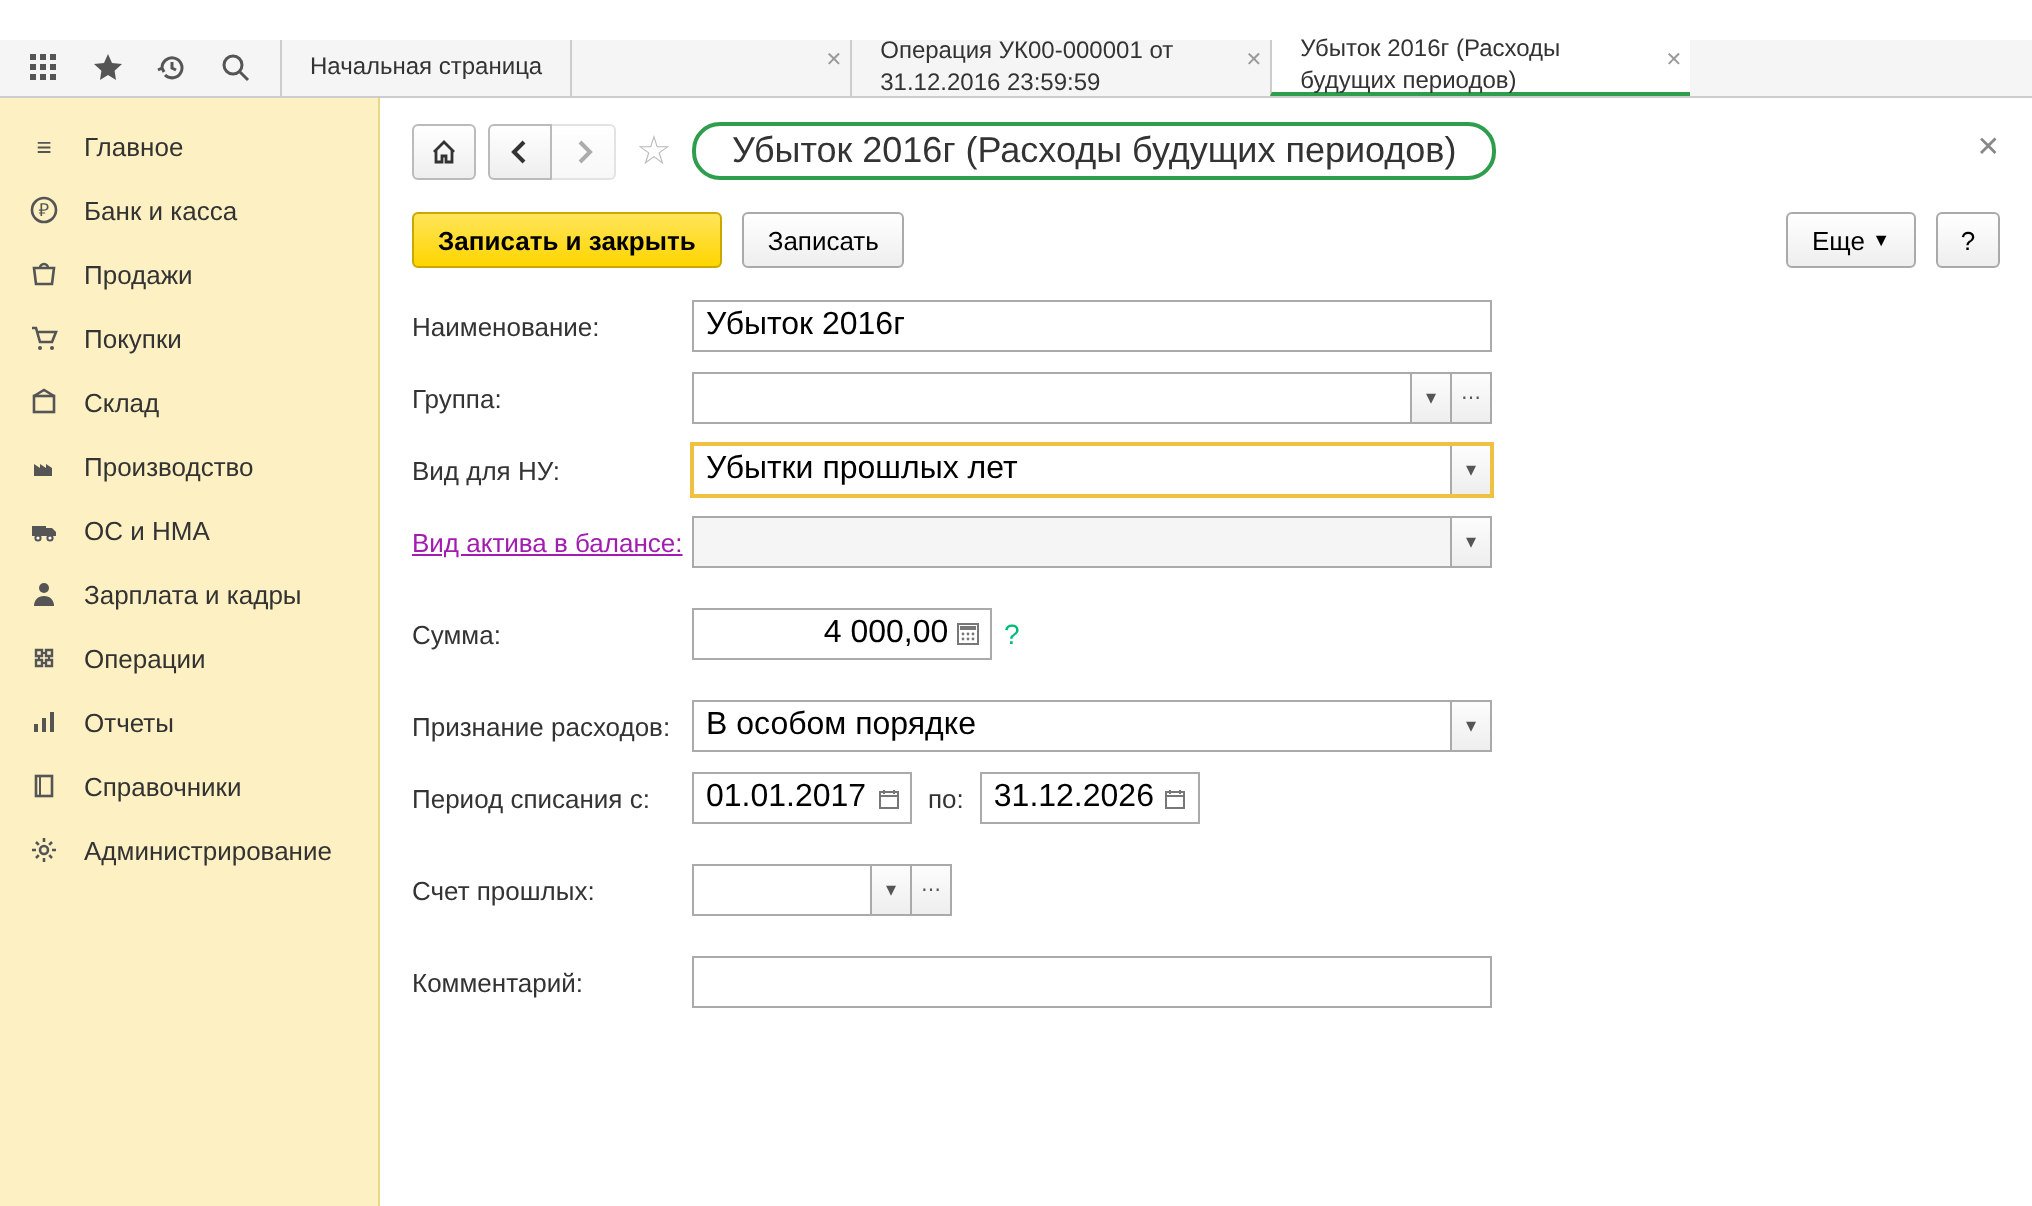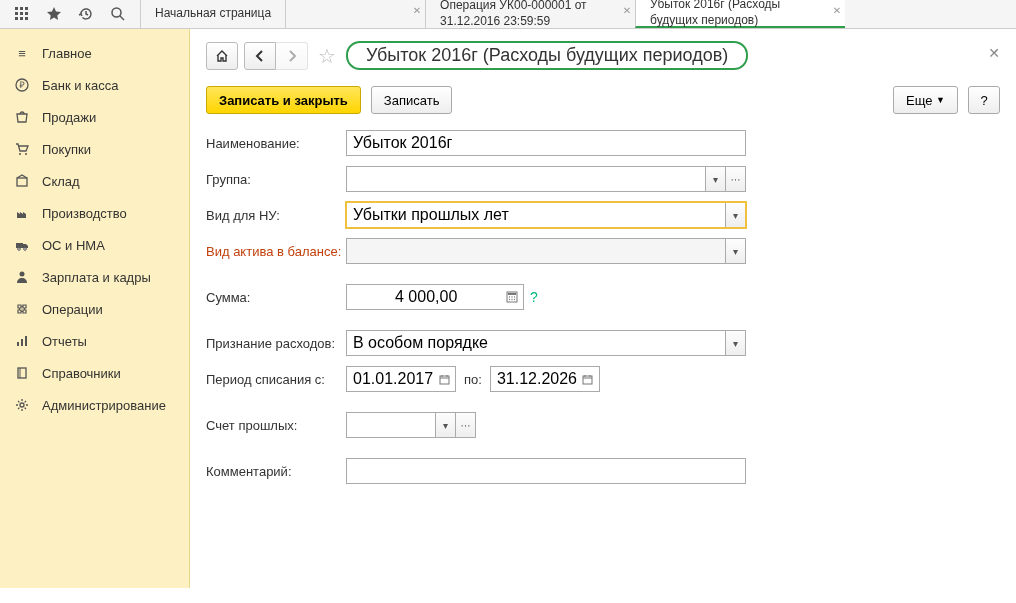--- a/index.html
+++ b/index.html
@@ -1,19 +1,19 @@
 <!DOCTYPE html>
 <html><head>
   <meta charset="utf-8">
   <style>
     * { box-sizing: border-box; margin: 0; padding: 0; }
     body { font-family: Arial, sans-serif; font-size: 13px; color: #333; background: #fff; width: 1016px; height: 603px; overflow: hidden; }
     
     
-    .top-toolbar { height: 29px; border-bottom: 1px solid #ccc; display: flex; align-items: stretch; background: #f5f5f5; }
+    .top-toolbar { height: 29px; border-bottom: 1px solid #ccc; display: flex; align-items: stretch; background: #f5f5f5; margin-top: 20px; }
     .tool-buttons { display: flex; align-items: center; padding: 0 8px; gap: 4px; }
     .tool-btn { width: 28px; height: 28px; display: flex; align-items: center; justify-content: center; cursor: pointer; color: #555; }
     .tabs { display: flex; flex: 1; }
     .tab { padding: 6px 14px; border-left: 1px solid #ccc; display: flex; align-items: center; min-width: 140px; max-width: 210px; position: relative; cursor: pointer; font-size: 12px; line-height: 1.3; }
     .tab.active { background: #fff; border-bottom: 2px solid #2e9e4c; }
     .tab-close { position: absolute; right: 4px; top: 4px; font-size: 10px; color: #999; cursor: pointer; }
     
     
     .layout { display: flex; height: calc(603px - 44px); }
     
@@ -41,24 +41,24 @@
     .cmd-bar { display: flex; align-items: center; gap: 10px; margin-bottom: 16px; }
     .btn { height: 28px; padding: 0 12px; border: 1px solid #aaa; background: linear-gradient(#fff,#eee); border-radius: 3px; cursor: pointer; font-size: 13px; display: flex; align-items: center; }
     .btn-primary { background: linear-gradient(#ffe55a,#ffd500); border-color: #c9a800; font-weight: bold; }
     .btn-more { margin-left: auto; }
     .btn-help { width: 32px; justify-content: center; }
     .cmd-spacer { flex: 1; }
     
     
     .form-row { display: flex; align-items: center; margin-bottom: 10px; min-height: 26px; }
     .form-label { width: 140px; flex-shrink: 0; color: #333; }
-    .form-label.muted { color: #c2410c; }
+    .form-label.muted { color: #a21caf; text-decoration: underline; }
     .form-input { height: 26px; border: 1px solid #aaa; padding: 0 6px; font-size: 16px; background: #fff; }
     .input-w1 { width: 400px; }
-    .input-w-sum { width: 178px; text-align: left; padding-right: 4px; padding-left: 48px; }
+    .input-w-sum { width: 150px; text-align: center; padding-right: 4px; padding-left: 48px; }
     .input-w-date { width: 110px; }
     .input-w-acct { width: 90px; }
     .input-combo { display: flex; }
     .combo-btn { width: 20px; height: 26px; border: 1px solid #aaa; border-left: none; background: linear-gradient(#fdfdfd,#eee); display: flex; align-items: center; justify-content: center; cursor: pointer; font-size: 10px; color: #555; }
     .combo-btn.inside { border: none; background: transparent; margin-left: -24px; width: 24px; }
     .highlighted-combo { outline: 2px solid #f0c040; outline-offset: -1px; }
     .hint-link { color: #0b7; margin-left: 6px; cursor: pointer; font-size: 14px; }
     .mid-label { margin: 0 8px; }
     .section-gap { height: 10px; }
   </style>

